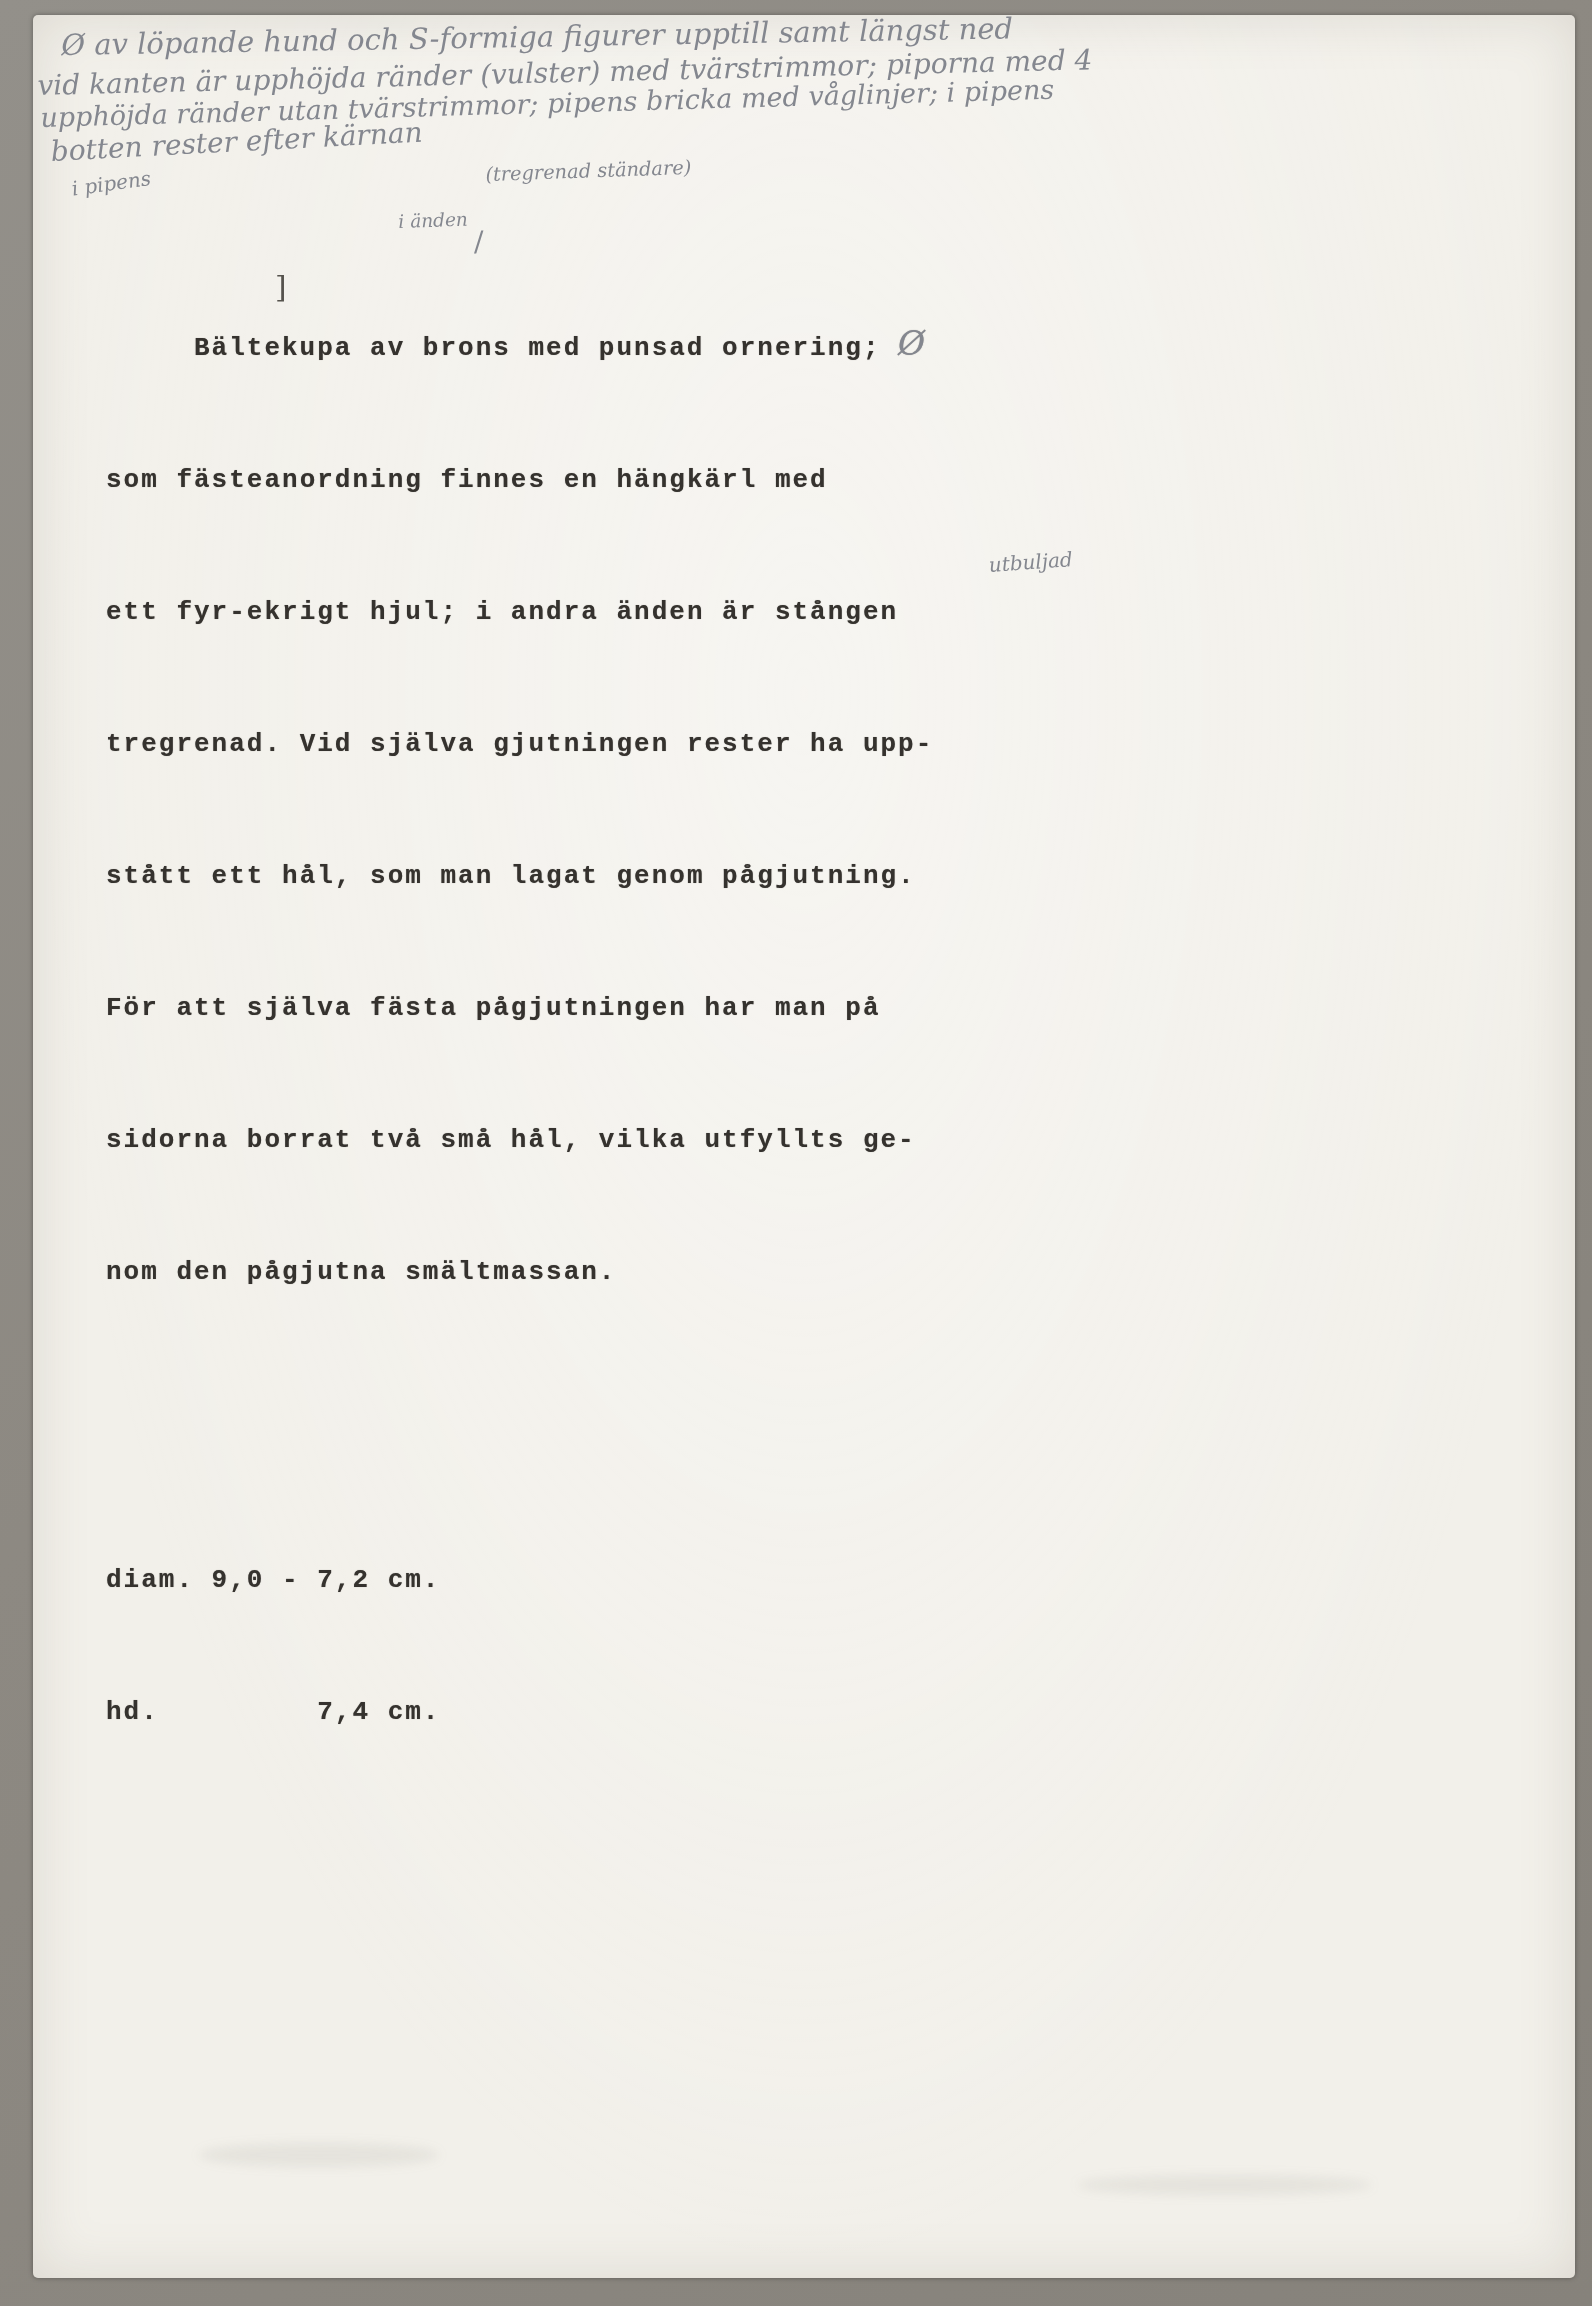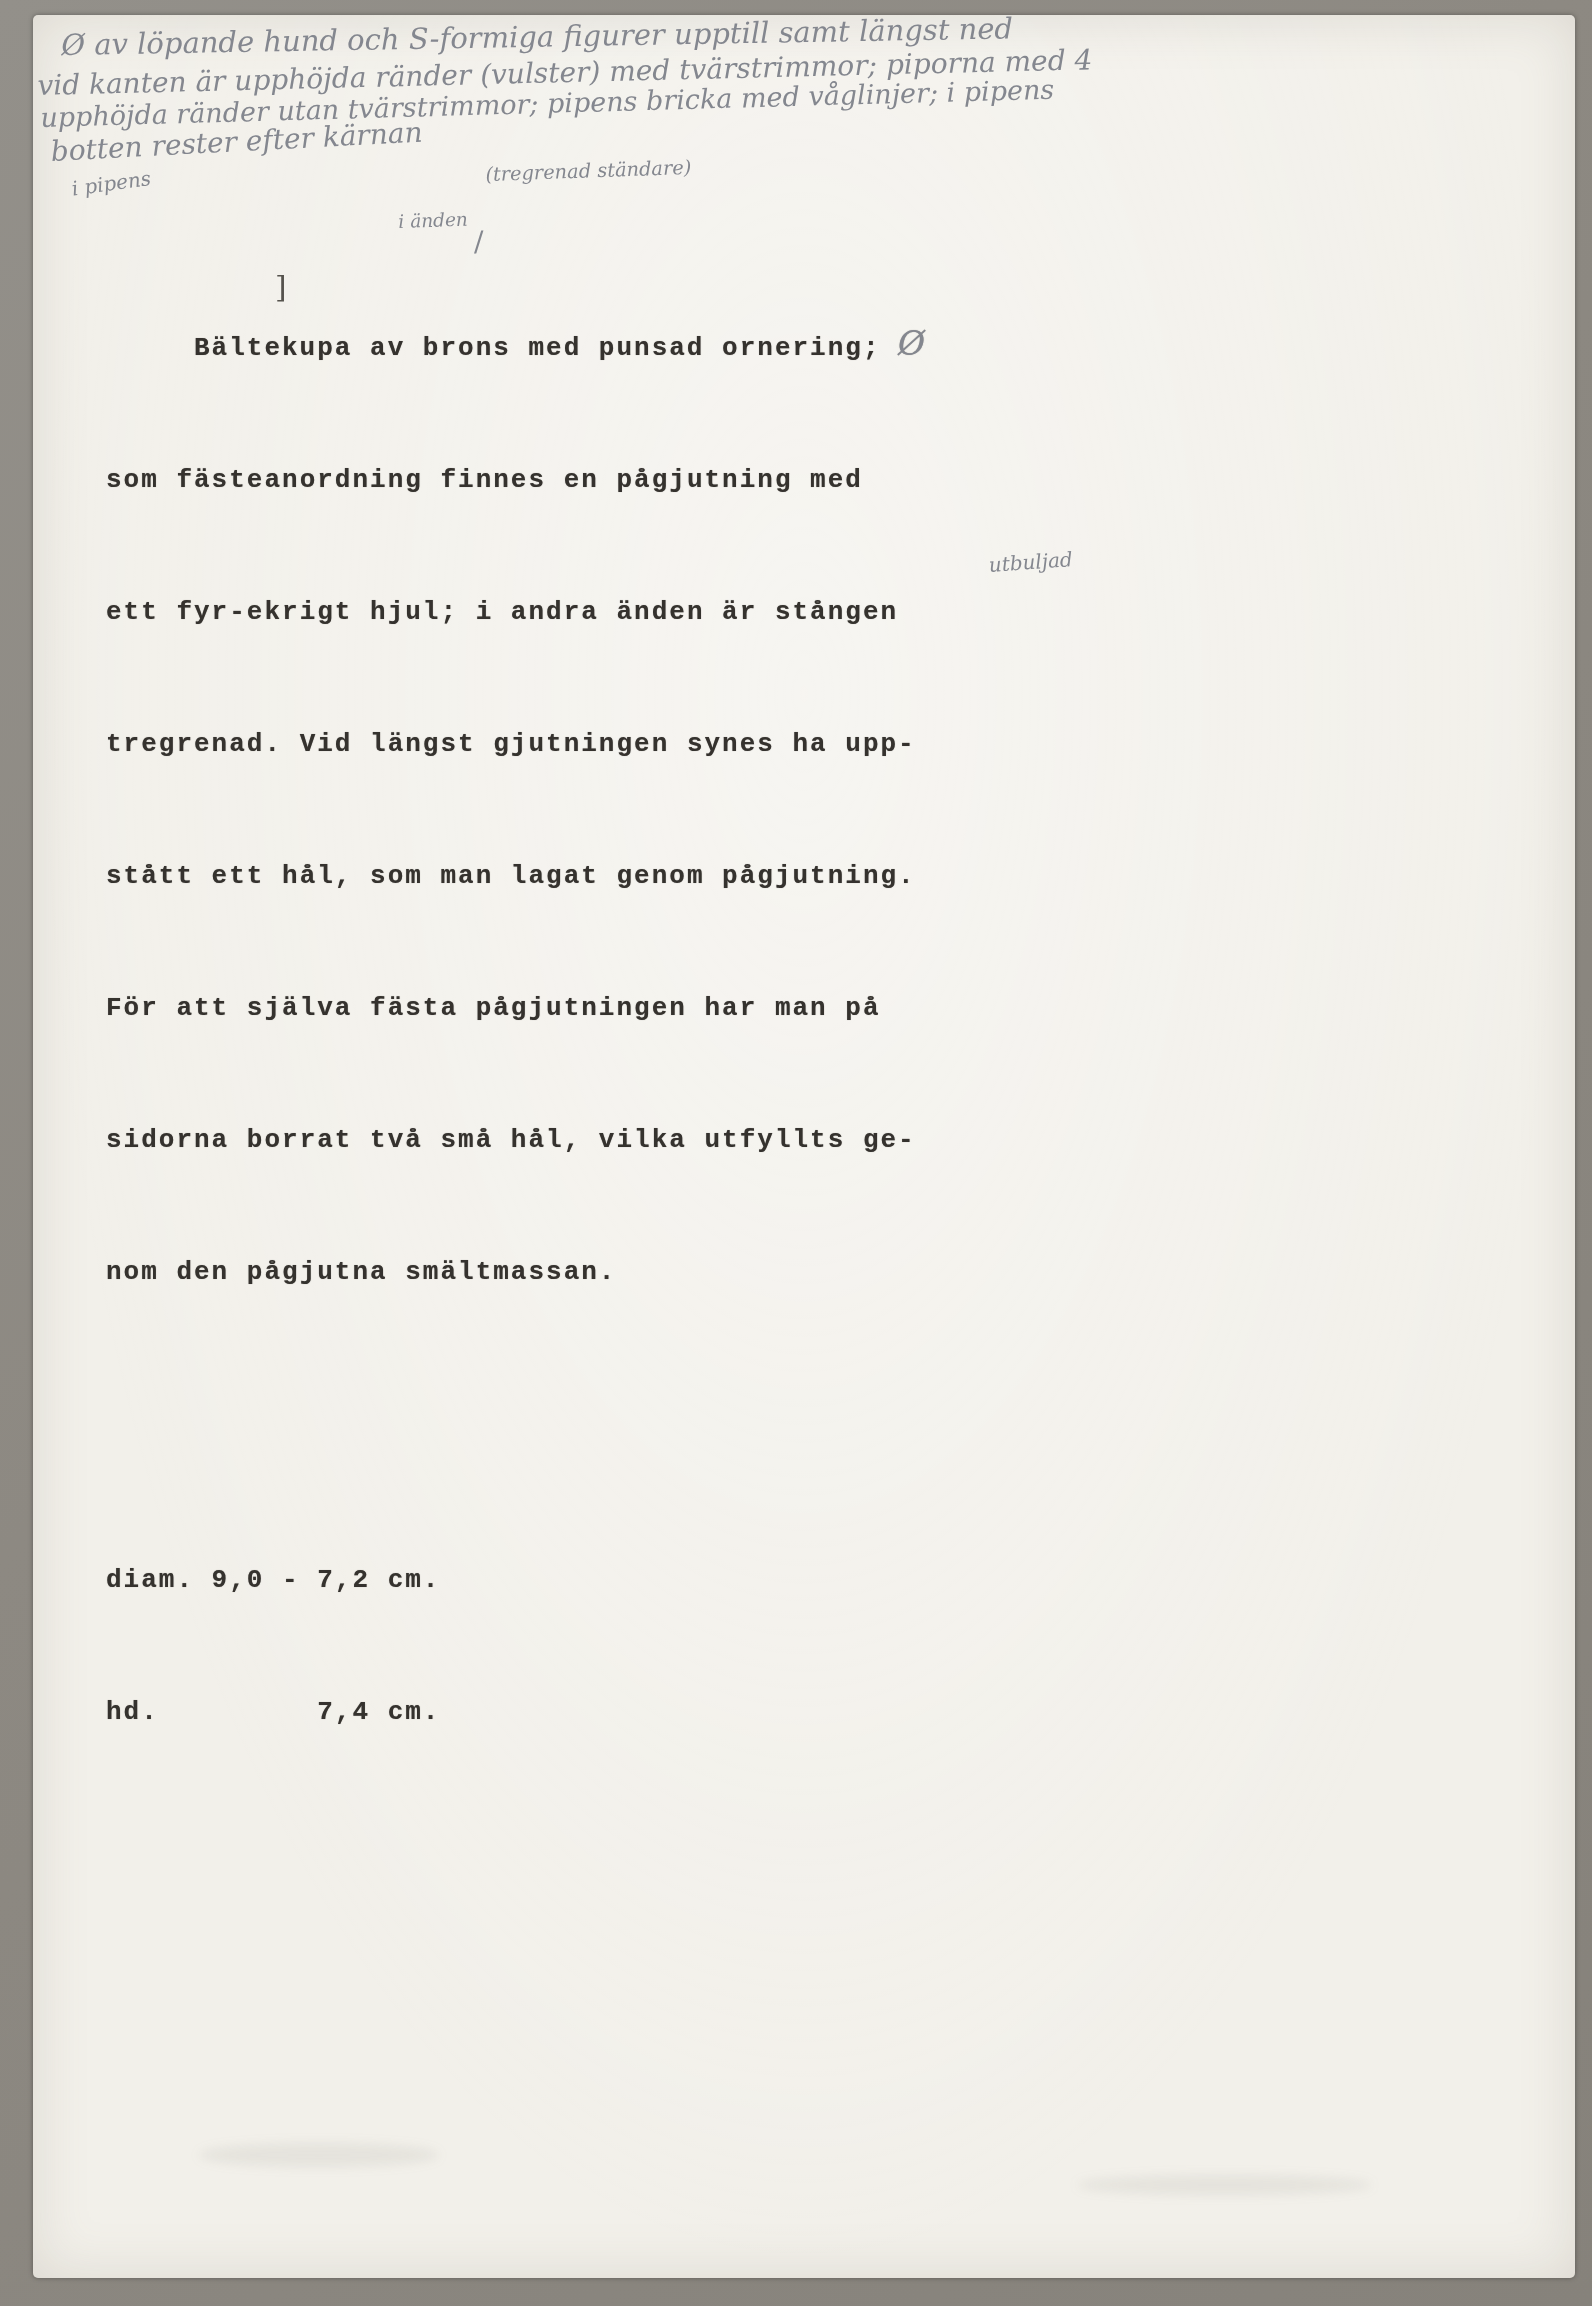--- a/index.html
+++ b/index.html
@@ -98,23 +98,23 @@
     <div class="hw hw-note note-tregrenad">(tregrenad ständare)</div>
     <div class="hw hw-note note-ianden">i änden</div>
     <div class="hw note-slash">∕</div>
     <div class="hw note-bracket">]</div>
     <div class="hw hw-note note-utbuljad">utbuljad</div>
     <div class="hw hw-note note-ipipens">i pipens</div>
 
     <div class="typed">
       <div class="para1">
         <div class="line indent"><span>Bältekupa av brons med punsad ornering; </span><span class="hw-inline">Ø</span></div>
-        <div class="line">som fästeanordning finnes en pågjutning med</div>
+        <div class="line">som fästeanordning finnes en hängkärl med</div>
         <div class="line">ett fyr-ekrigt hjul; i andra änden är stången</div>
-        <div class="line">tregrenad. Vid längst gjutningen synes ha upp-</div>
+        <div class="line">tregrenad. Vid själva gjutningen rester ha upp-</div>
         <div class="line">stått ett hål, som man lagat genom pågjutning.</div>
         <div class="line">För att själva fästa pågjutningen har man på</div>
         <div class="line">sidorna borrat två små hål, vilka utfyllts ge-</div>
         <div class="line">nom den pågjutna smältmassan.</div>
       </div>
       <div class="measure">
         <div class="line">diam. 9,0 - 7,2 cm.</div>
         <div class="line">hd.         7,4 cm.</div>
       </div>
       

